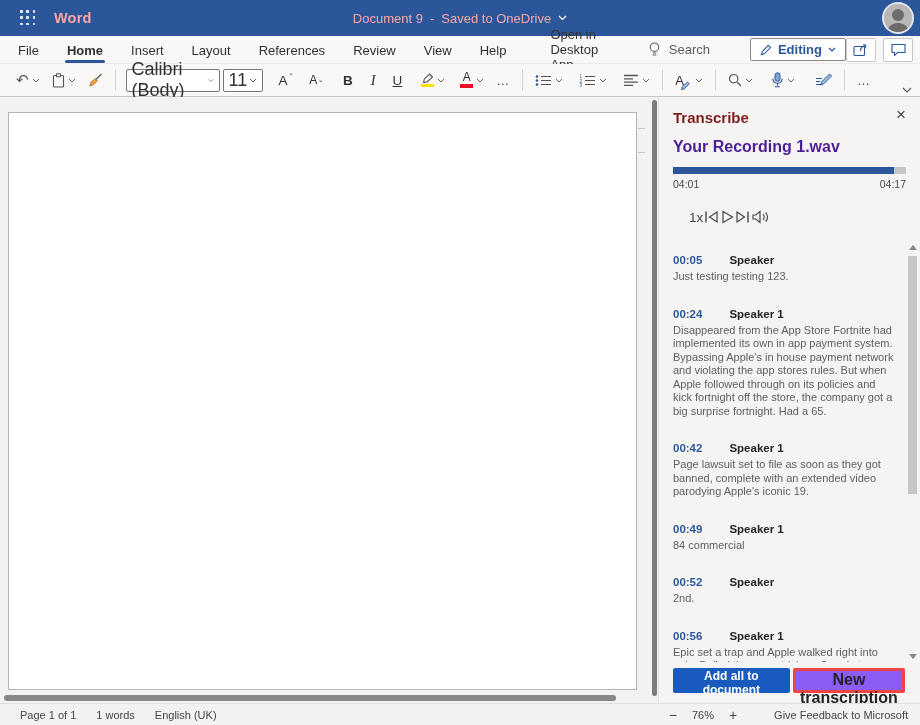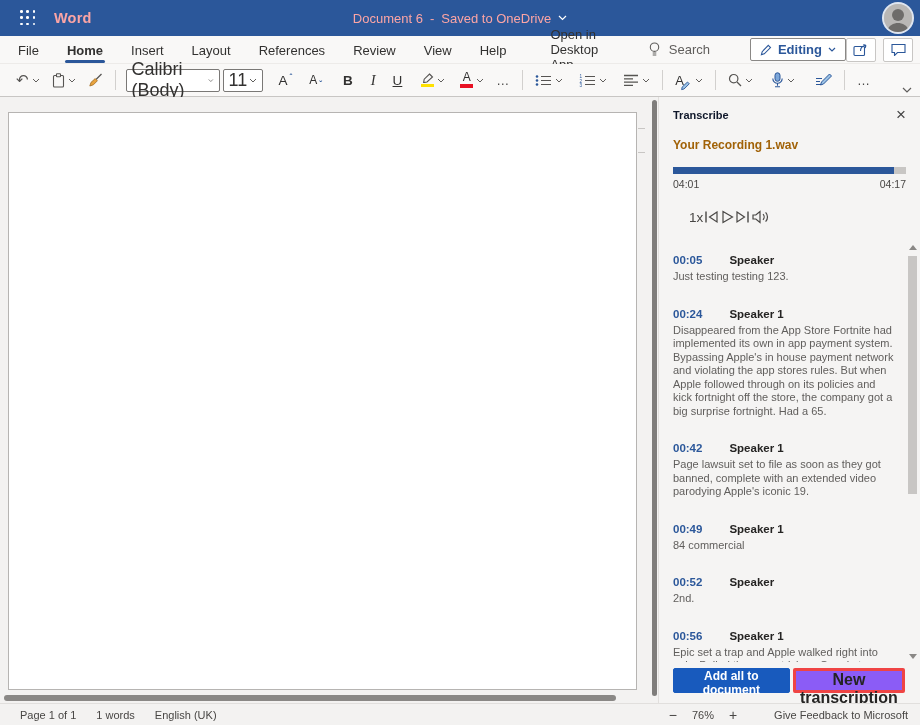--- a/index.html
+++ b/index.html
@@ -67,24 +67,24 @@
           border:1px solid #b6b4b2; cursor:text; }
   .margin-tick { position:absolute; width:7px; height:1px; background:#c8c6c4; left:638px; }
   .doc-vscroll { position:absolute; right:1px; top:3px; width:5px; height:596px; background:#7f7d7b;
                  border-radius:3px; cursor:pointer; }
   .doc-hscroll { position:absolute; left:4px; bottom:2px; width:612px; height:6px; background:#8a8886;
                  border-radius:3px; cursor:pointer; }
 
   
   .panel { position:absolute; right:0; top:0; width:262px; height:606px; background:#f5f4f3;
            border-left:1px solid #e1dfdd; }
-  .panel-title { position:absolute; left:14px; top:12px; font-size:11px; font-weight:bold; color:#0f172a; }
+  .panel-title { position:absolute; left:14px; top:12px; font-size:15px; font-weight:bold; color:#7f1d1d; }
   .panel-close { position:absolute; right:14px; top:9px; font-size:17px; color:#444; cursor:pointer;
                  line-height:17px; }
-  .rec-link { position:absolute; left:14px; top:41px; font-size:12px; font-weight:bold; color:#a16207;
+  .rec-link { position:absolute; left:14px; top:41px; font-size:16px; font-weight:bold; color:#4c1d95;
               cursor:pointer; }
   .progress { position:absolute; left:14px; top:70px; width:233px; height:7px; background:#c8c6c4;
               cursor:pointer; }
   .progress .fill { height:100%; background:#2b579a; }
   .time-row { position:absolute; left:14px; top:81px; width:233px; display:flex;
               justify-content:space-between; font-size:10.5px; color:#484644; }
   .controls { position:absolute; left:30px; top:106px; width:212px; height:28px; display:flex;
               align-items:center; justify-content:flex-start; }
   .ctrl { display:flex; align-items:center; justify-content:center; cursor:pointer; color:#484644; }
   .speed { font-size:13.5px; color:#484644; }
@@ -138,21 +138,21 @@
         <span></span>
         <span></span>
         <span></span>
         <span></span>
         <span></span>
         <span></span>
         <span></span>
     </div>
     <div class="app-name">Word</div>
     <div class="doc-title-wrap">
-      <span>Document 6</span>
+      <span>Document 9</span>
       <span>-</span>
       <span>Saved to OneDrive</span>
       <svg width="9" height="6" viewBox="0 0 9 6">
         <path d="M1 1l3.5 3.5L8 1" fill="none" stroke="#fff" stroke-width="1.2"></path>
       </svg>
     </div>
     <div class="avatar">
       <svg width="28" height="28" viewBox="0 0 28 28">
         <rect width="28" height="28" fill="#b9b7b5"></rect>
         <circle cx="14" cy="11" r="6" fill="#6e6c6a"></circle>

